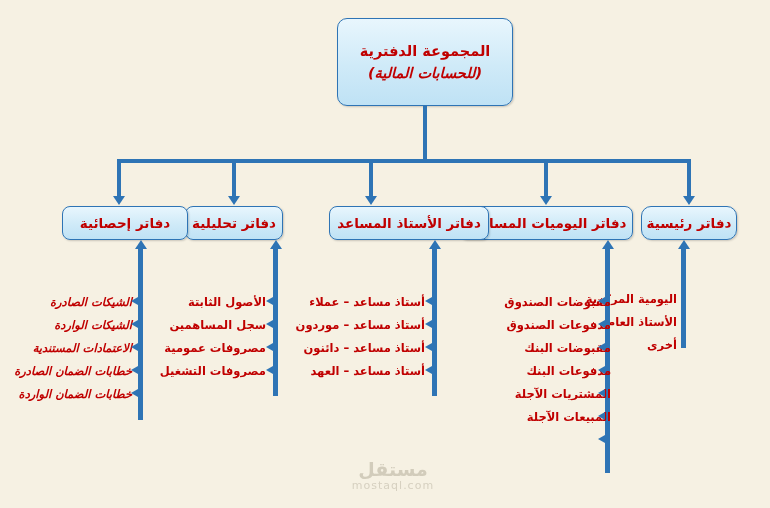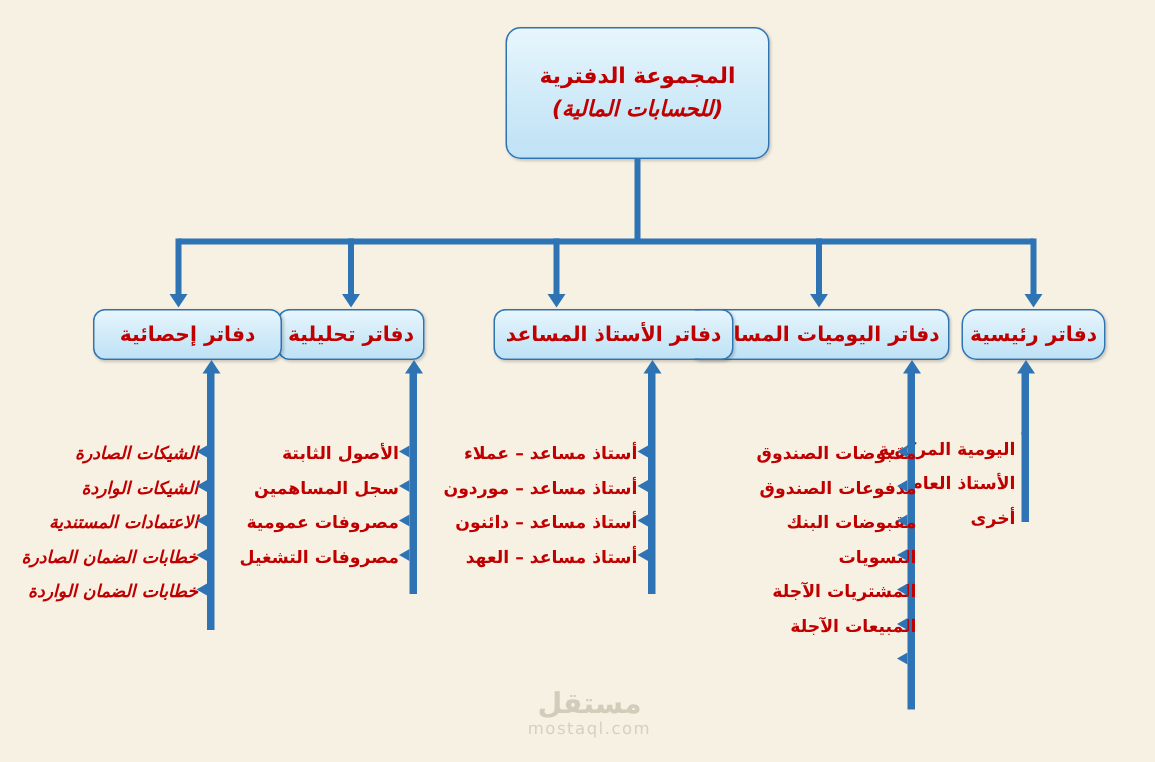--- a/index.html
+++ b/index.html
@@ -180,21 +180,21 @@
     <div class="leaf">الأستاذ العام</div>
     <div class="leaf">أخرى</div>
   </div>
 
   <div class="ln" style="left:605px; top:248px; width:5px; height:225px;"></div>
   <div class="arrow-up" style="left:602px; top:240px;"></div>
   <div class="leaf-list" id="list-1" style="left:488px; top:291px; width:110px;margin-left:13px;">
     <div class="leaf">مقبوضات الصندوق</div>
     <div class="leaf">مدفوعات الصندوق</div>
     <div class="leaf">مقبوضات البنك</div>
-    <div class="leaf">التسويات</div>
+    <div class="leaf">مدفوعات البنك</div>
     <div class="leaf">المشتريات الآجلة</div>
     <div class="leaf">المبيعات الآجلة</div>
   </div>
   <div class="arrow-left" style="left:598px; top:297px;"></div>
   <div class="arrow-left" style="left:598px; top:320px;"></div>
   <div class="arrow-left" style="left:598px; top:343px;"></div>
   <div class="arrow-left" style="left:598px; top:366px;"></div>
   <div class="arrow-left" style="left:598px; top:389px;"></div>
   <div class="arrow-left" style="left:598px; top:412px;"></div>
   <div class="arrow-left" style="left:598px; top:435px;"></div>

